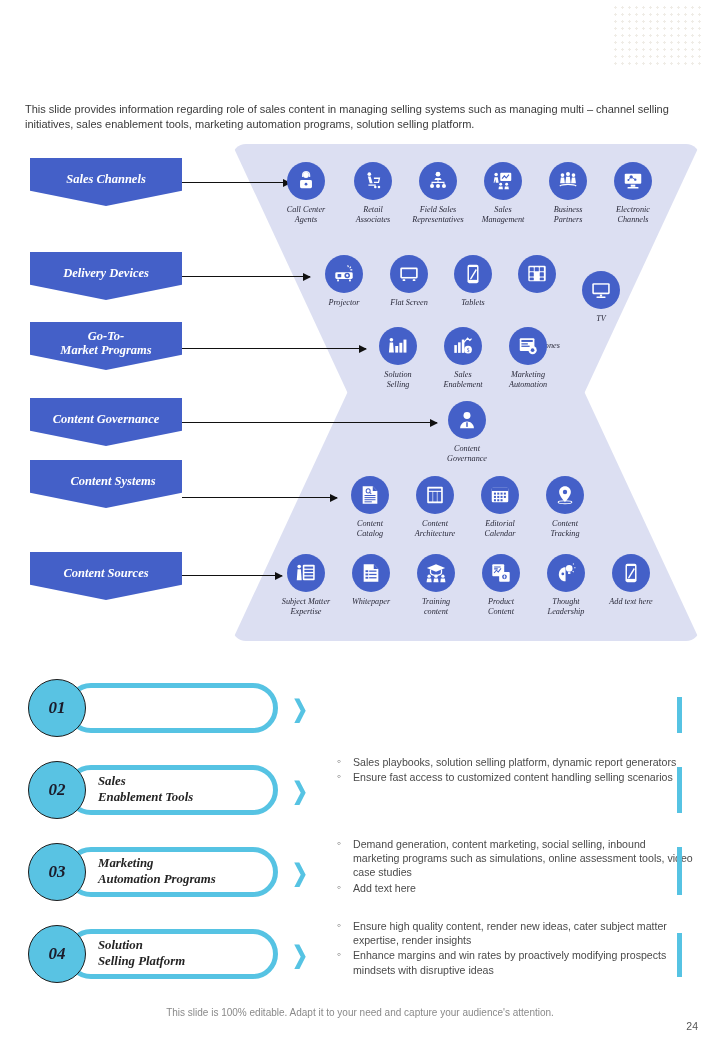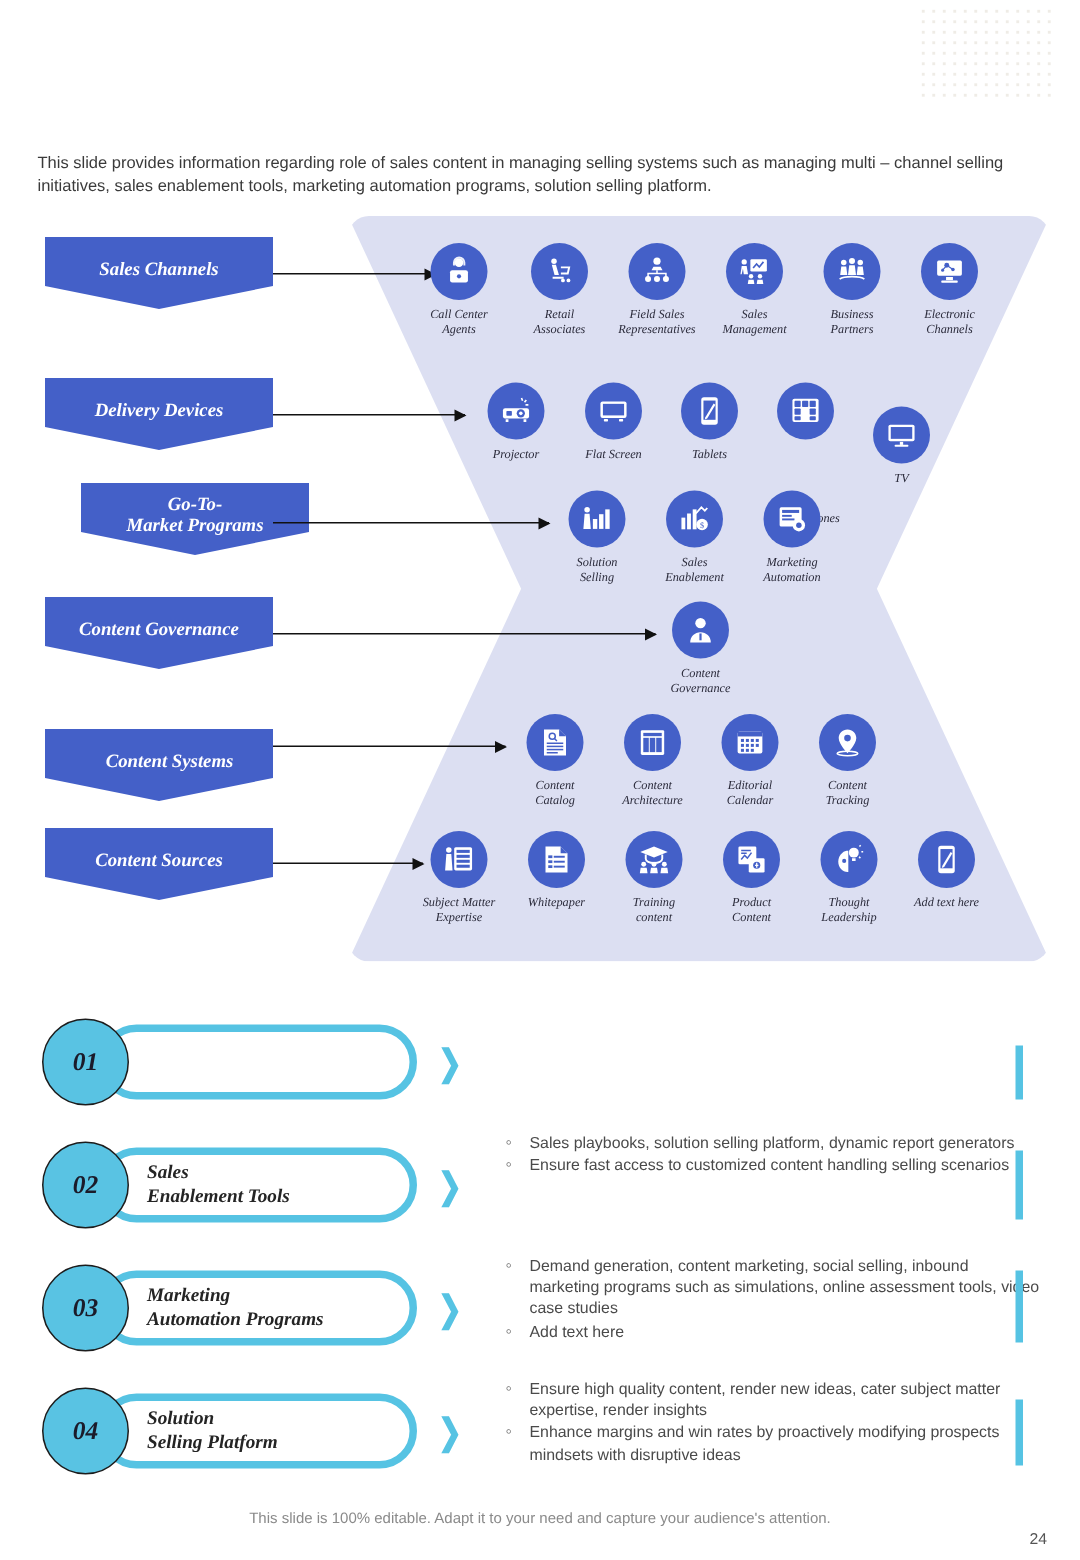--- a/index.html
+++ b/index.html
@@ -166,28 +166,28 @@
     <div class="funnel-a"></div>
     <div class="funnel-b"></div>
   </div>
 
   <div class="banner" style="left:30px; top:158px;">
     <span>Sales Channels</span>
   </div>
   <div class="banner" style="left:30px; top:252px;">
     <span>Delivery Devices</span>
   </div>
-  <div class="banner two-line" style="left:30px; top:322px; white-space:pre-line;margin-left:24px;">
+  <div class="banner two-line" style="left:30px; top:322px; white-space:pre-line;">
     <span>Go-To-
 Market Programs</span>
   </div>
   <div class="banner" style="left:30px; top:398px;">
     <span>Content Governance</span>
   </div>
-  <div class="banner" style="left:30px; top:486px;padding-left:20px;">
+  <div class="banner" style="left:30px; top:460px;padding-left:20px;">
     <span>Content Systems</span>
   </div>
   <div class="banner" style="left:30px; top:552px;">
     <span>Content Sources</span>
   </div>
 
   <div class="arrow" style="left:182px; top:182px; width:108px;"></div>
   <div class="arrow" style="left:182px; top:276px; width:128px;"></div>
   <div class="arrow" style="left:182px; top:348px; width:184px;"></div>
   <div class="arrow" style="left:182px; top:422px; width:255px;"></div>

